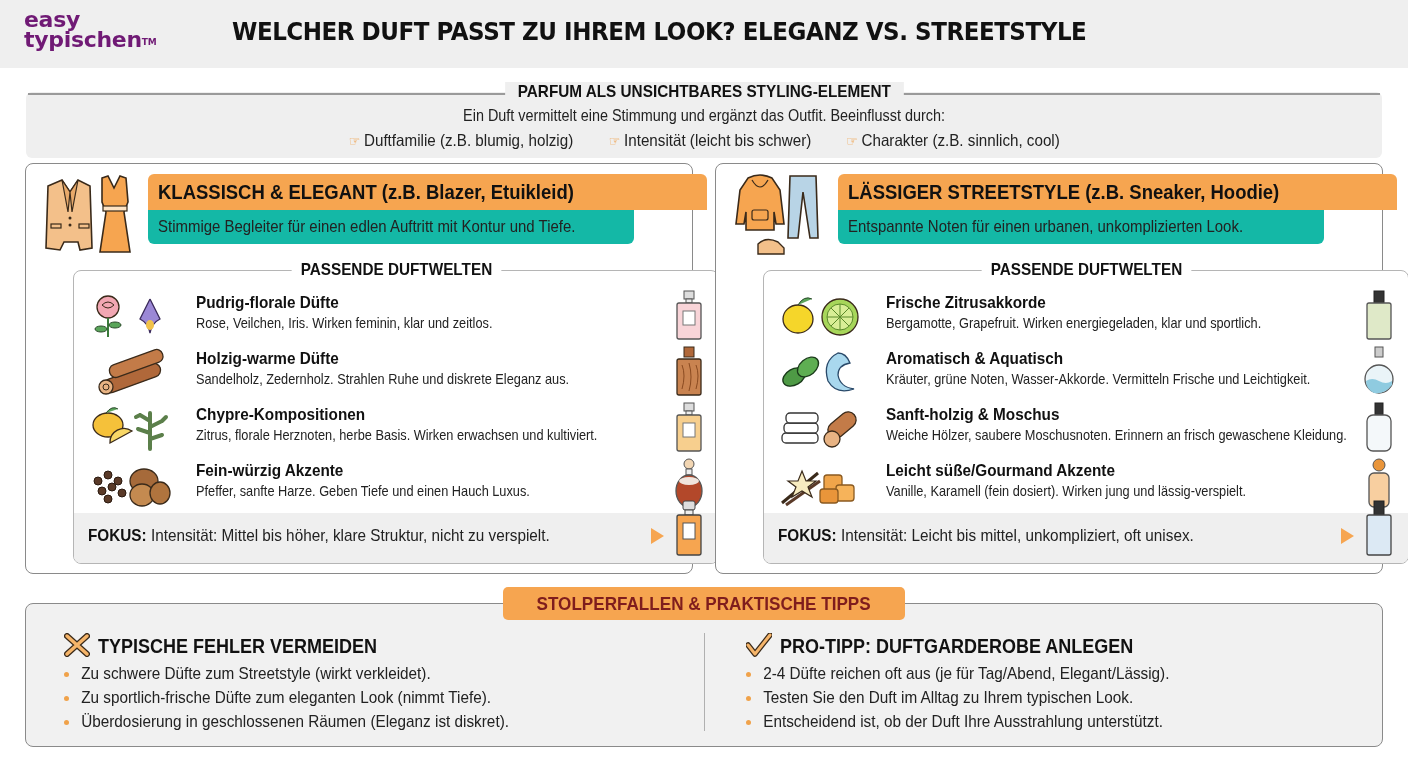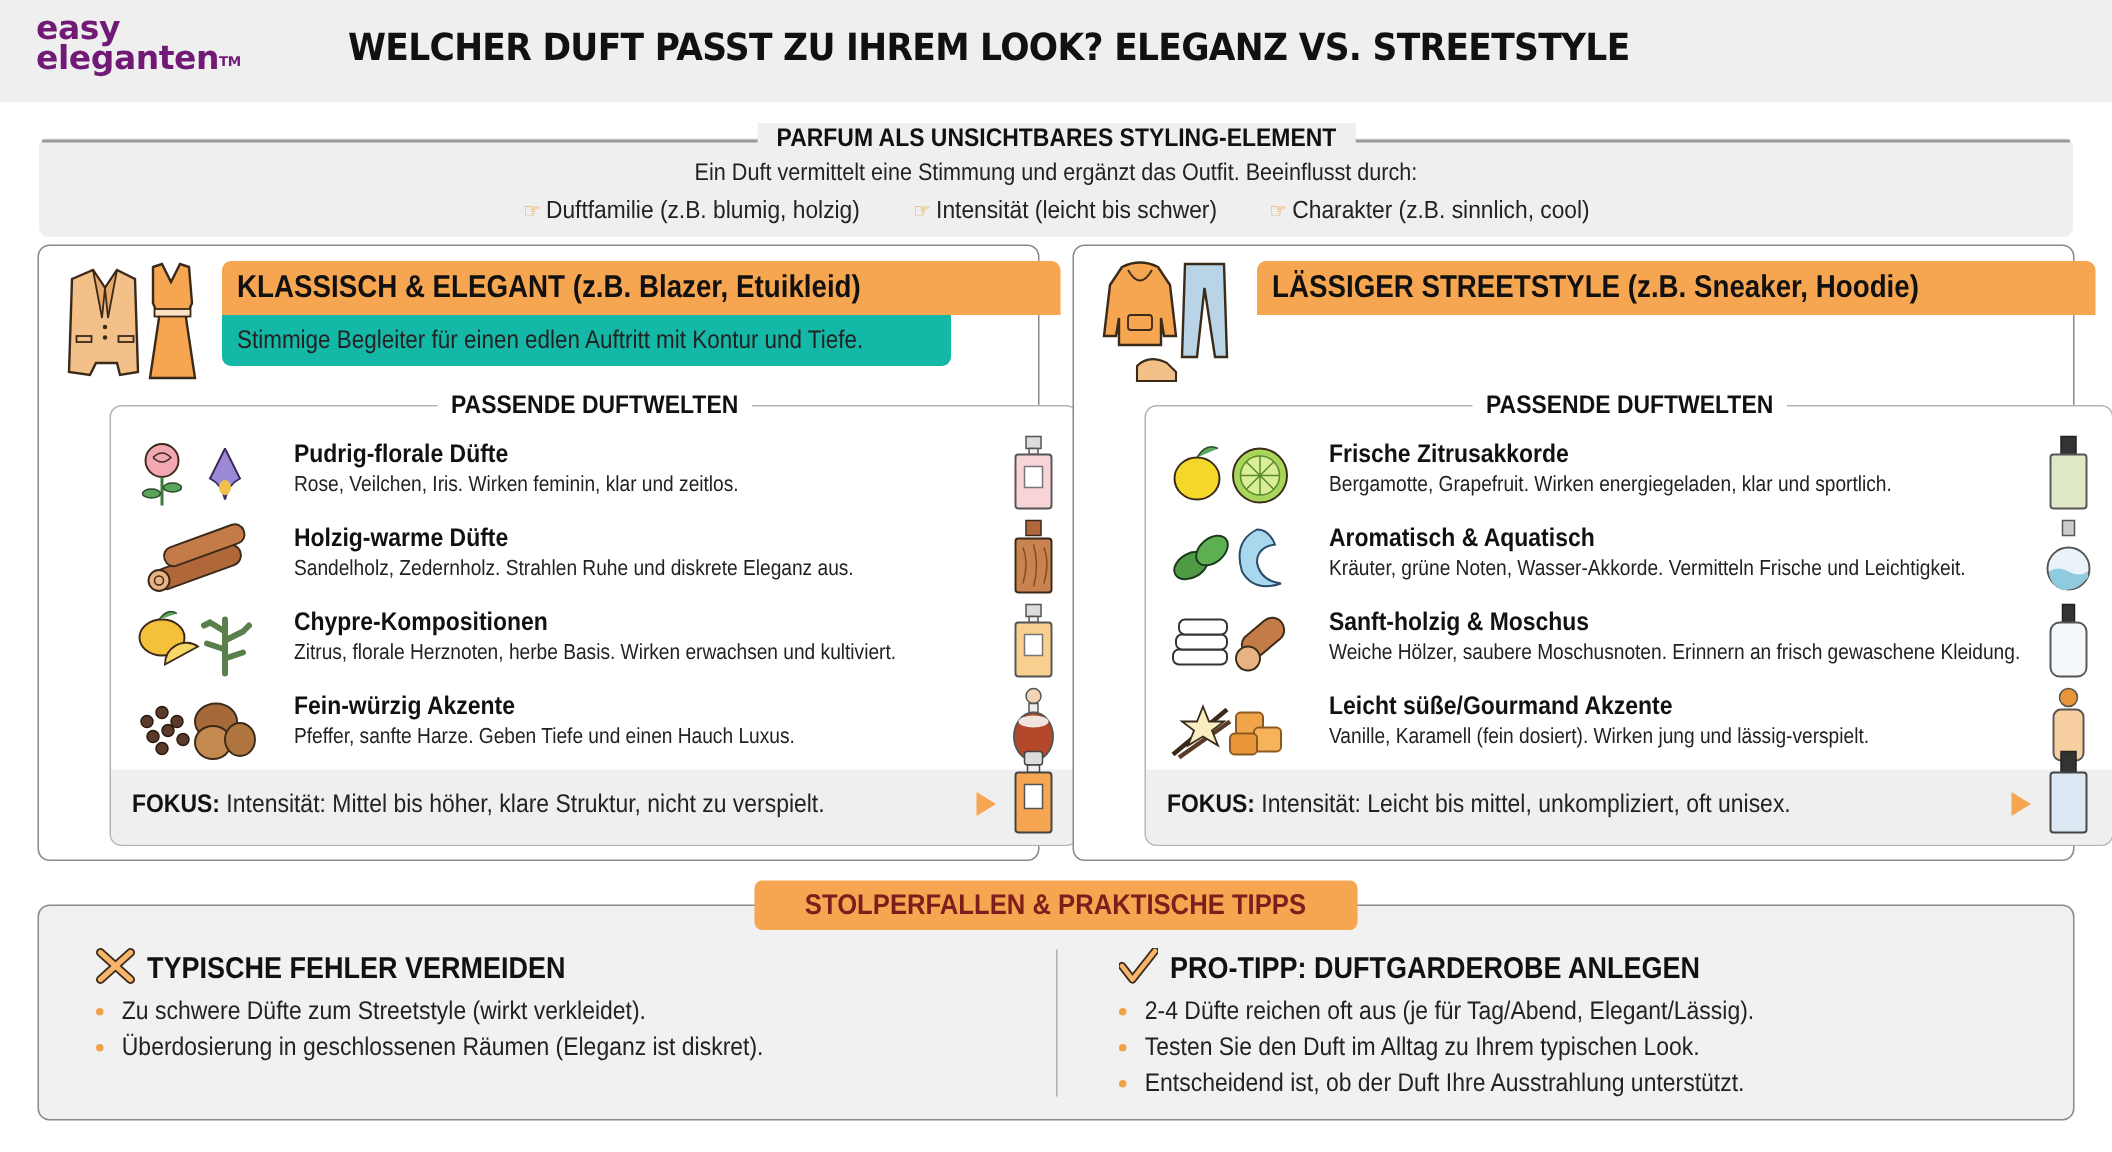--- a/index.html
+++ b/index.html
@@ -59,21 +59,21 @@
   .tips-list li { font-size: 17px; line-height: 24px; color: #222; white-space: nowrap; padding-left: 10px; position: relative; }
   .tips-list li .dot { position: absolute; left: 0; top: 10px; width: 5px; height: 5px; border-radius: 50%; background: #f0a24a; }
   .tips-list li .t { display: inline-block; transform: scaleX(0.9); transform-origin: left center; padding-left: 8px; }
 </style>
 </head>
 <body>
 
 <div class="topbar">
   <div class="logo">
     <div>easy</div>
-    <div><span>eleganten</span><sup>TM</sup></div>
+    <div><span>typischen</span><sup>TM</sup></div>
   </div>
   <div class="main-title">WELCHER DUFT PASST ZU IHREM LOOK? ELEGANZ VS. STREETSTYLE</div>
 </div>
 
 <div class="intro"></div>
 <div class="intro-rule"></div>
 <div class="intro-title"><span>PARFUM ALS UNSICHTBARES STYLING-ELEMENT</span></div>
 <div class="intro-text">Ein Duft vermittelt eine Stimmung und ergänzt das Outfit. Beeinflusst durch:</div>
 <div class="intro-factors">
   <span class="factor"><span class="hand">☞</span><span>Duftfamilie (z.B. blumig, holzig)</span></span>
@@ -191,20 +191,21 @@
 
 <div class="card right">
   <svg class="outfit-icon" viewBox="0 0 96 86">
     <path d="M18 6 Q30 0 42 6 L50 18 L54 52 L46 52 L44 40 L44 58 L16 58 L16 40 L14 52 L6 52 L10 18 Z" fill="#f6a550" stroke="#3a2a1a" stroke-width="1.6"></path>
     <path d="M22 8 Q30 22 38 8" fill="none" stroke="#3a2a1a" stroke-width="1.2"></path>
     <rect x="22" y="38" width="16" height="10" rx="2" fill="none" stroke="#3a2a1a" stroke-width="1.2"></rect>
     <path d="M60 4 L86 4 L88 66 L80 66 L73 20 L68 66 L58 66 Z" fill="#b8d4e6" stroke="#3a2a1a" stroke-width="1.6"></path>
     <path d="M28 72 Q36 64 48 70 L54 76 L54 82 L28 82 Z" fill="#f3c08a" stroke="#3a2a1a" stroke-width="1.4"></path>
   </svg>
   <div class="style-head"><span>LÄSSIGER STREETSTYLE (z.B. Sneaker, Hoodie)</span></div>
+  <div class="style-sub"><span>Entspannte Noten für einen urbanen, unkomplizierten Look.</span></div>
 
   <div class="duft-box">
     <div class="duft-title"><span>PASSENDE DUFTWELTEN</span></div>
 
     <div class="note-row" style="top:20px">
       <svg class="note-icons" viewBox="0 0 86 50">
         <ellipse cx="20" cy="28" rx="15" ry="14" fill="#f5d62a" stroke="#3a2a1a" stroke-width="1.3"></ellipse>
         <path d="M20 14 Q26 4 34 8" fill="#5aa55a" stroke="#2a4a2a"></path>
         <circle cx="62" cy="26" r="18" fill="#a7d65a" stroke="#3a2a1a" stroke-width="1.3"></circle>
         <circle cx="62" cy="26" r="13" fill="#d9ee96" stroke="#5a8a2a"></circle>
@@ -283,20 +284,21 @@
 
 <div class="tips-col left">
   <div class="tips-head">
     <svg class="ico" viewBox="0 0 26 24">
       <path d="M3 3 L23 21 M23 3 L3 21" stroke="#3a2a1a" stroke-width="6" stroke-linecap="round"></path>
       <path d="M3 3 L23 21 M23 3 L3 21" stroke="#f6b56a" stroke-width="3.5" stroke-linecap="round"></path>
     </svg><span class="txt">TYPISCHE FEHLER VERMEIDEN</span>
   </div>
   <ul class="tips-list">
     <li><span class="dot"></span><span class="t">Zu schwere Düfte zum Streetstyle (wirkt verkleidet).</span></li>
+    <li><span class="dot"></span><span class="t">Zu sportlich-frische Düfte zum eleganten Look (nimmt Tiefe).</span></li>
     <li><span class="dot"></span><span class="t">Überdosierung in geschlossenen Räumen (Eleganz ist diskret).</span></li>
   </ul>
 </div>
 
 <div class="tips-col right">
   <div class="tips-head">
     <svg class="ico" viewBox="0 0 26 24">
       <path d="M2 12 L9 21 L24 2" stroke="#3a2a1a" stroke-width="5.5" stroke-linecap="round" stroke-linejoin="round" fill="none"></path>
       <path d="M2 12 L9 21 L24 2" stroke="#f6b56a" stroke-width="3" stroke-linecap="round" stroke-linejoin="round" fill="none"></path>
     </svg><span class="txt">PRO-TIPP: DUFTGARDEROBE ANLEGEN</span>

